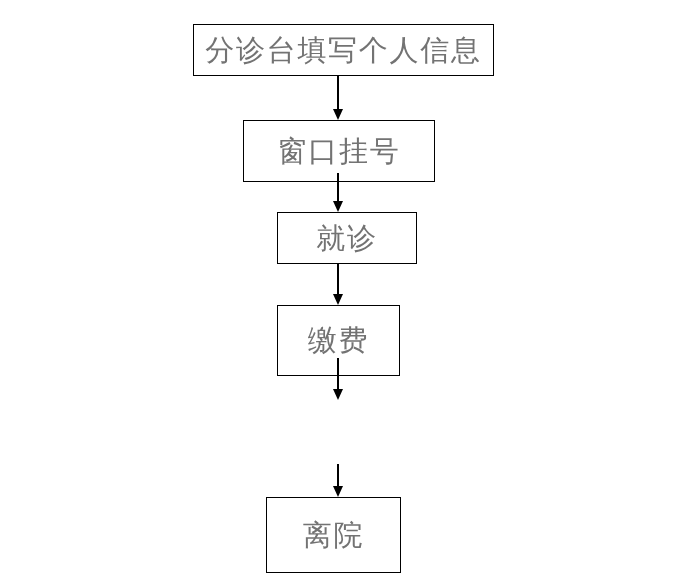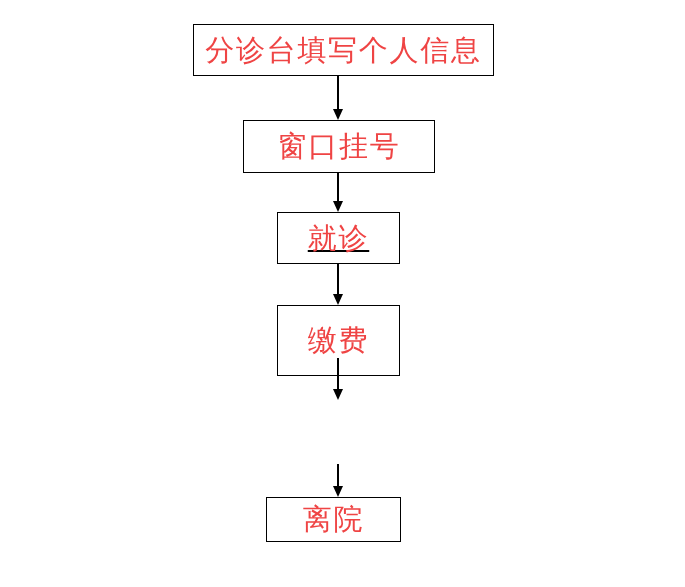--- a/index.html
+++ b/index.html
@@ -25,31 +25,31 @@
     border: 1px solid #000000;
     background: #ffffff;
     display: flex;
     align-items: center;
     justify-content: center;
     color: #000000;
     white-space: nowrap;
   }
   .node-label {
     font-family: "DejaVu Serif", "Liberation Serif", serif;
-    color: #ef4444;
+    color: #737373;
     line-height: 1;
     letter-spacing: 0.06em;
   }
   
   .node-1 { left: 193px; top: 24px;  width: 301px; height: 52px; }
-  .node-2 { left: 243px; top: 120px; width: 192px; height: 53px; }
-  .node-3 { left: 277px; top: 212px; width: 123px; height: 52px; text-decoration: underline; }
+  .node-2 { left: 243px; top: 120px; width: 192px; height: 62px; }
+  .node-3 { left: 277px; top: 212px; width: 140px; height: 52px; }
   .node-4 { left: 277px; top: 305px; width: 123px; height: 71px; }
   .node-5 { left: 205px; top: 400px; width: 277px; height: 64px; }
-  .node-6 { left: 266px; top: 497px; width: 135px; height: 45px; }
+  .node-6 { left: 266px; top: 497px; width: 135px; height: 76px; }
 
   .node-1 .node-label { font-size: 29px; }
   .node-2 .node-label { font-size: 29px; }
   .node-3 .node-label { font-size: 29px; }
   .node-4 .node-label { font-size: 29px; }
   .node-5 .node-label { font-size: 29px; }
   .node-6 .node-label { font-size: 29px; }
 
   
   .connector {

